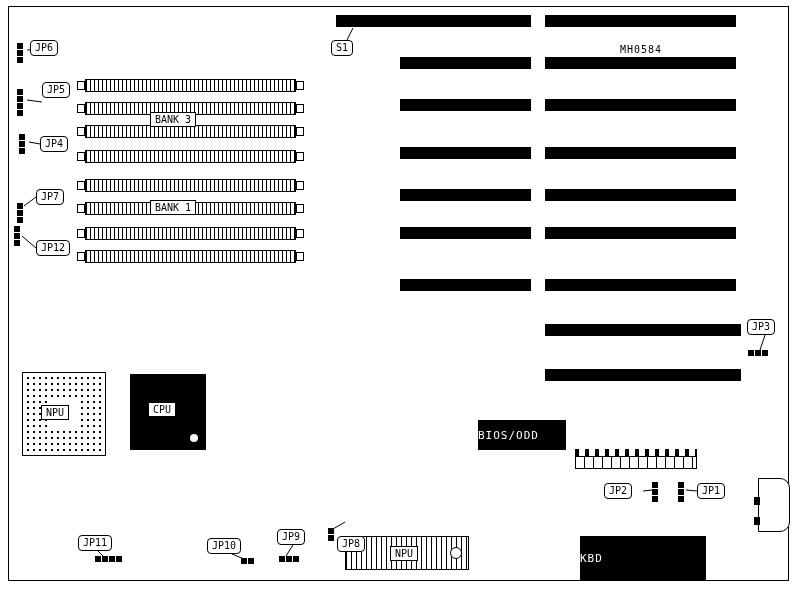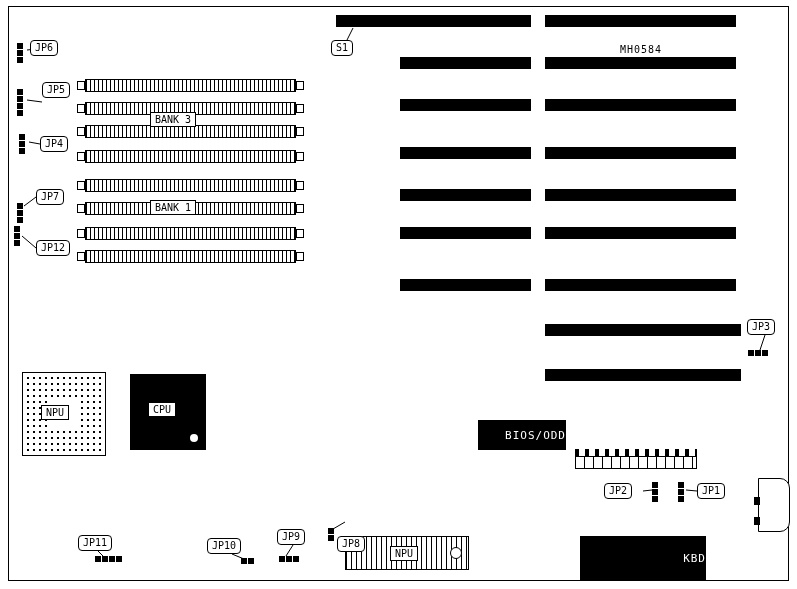--- a/index.html
+++ b/index.html
@@ -46,21 +46,21 @@
   }
   .pga .hole { position:absolute; left:26px; top:26px; width:32px; height:32px; background:#fff; }
   .pga .boxlabel { left:18px; top:32px; position:absolute; }
 
   .cpu { position:absolute; left:130px; top:374px; width:76px; height:76px; background:#000;padding-left:32px; }
   .cpu .boxlabel { left:18px; top:28px; position:absolute; }
   .cpu .pin1 { position:absolute; right:8px; bottom:8px; width:8px; height:8px; border-radius:50%; background:#fff; }
 
   .chip-black {
     position:absolute; background:#000; color:#fff;
-    display:flex; align-items:center; justify-content:flex-end;
+    display:flex; align-items:center; justify-content:flex-start;
     font-size:11px; letter-spacing:1px;
   }
 
   .connstrip { position:absolute; left:575px; top:449px; width:122px; }
   .connstrip .pins { height:7px; background:repeating-linear-gradient(90deg,#000 0 4px,transparent 4px 10px); }
   .connstrip .body { height:13px; border:1px solid #000; background:repeating-linear-gradient(90deg,#fff 0 8px,#000 8px 9px); }
 
   .dip {
     position:absolute; left:345px; top:536px; width:124px; height:34px;
     border:1px solid #000;

